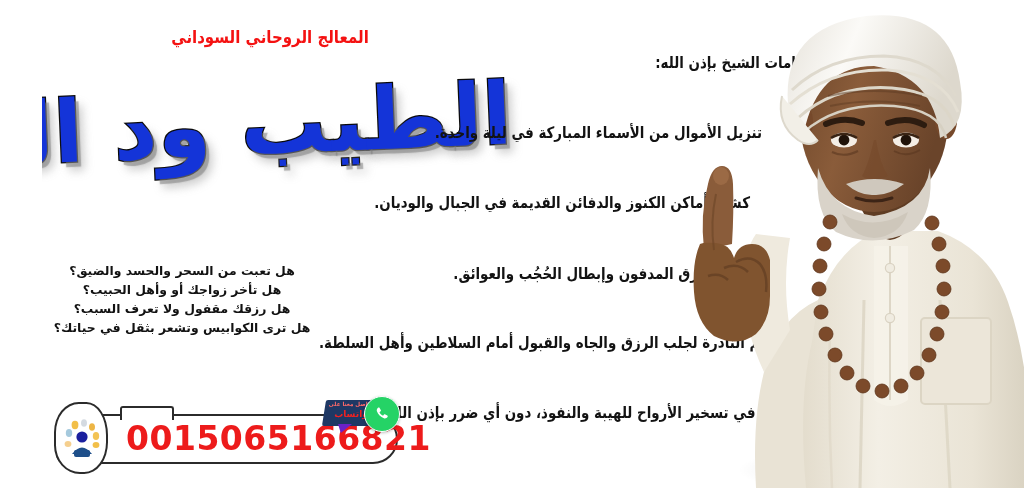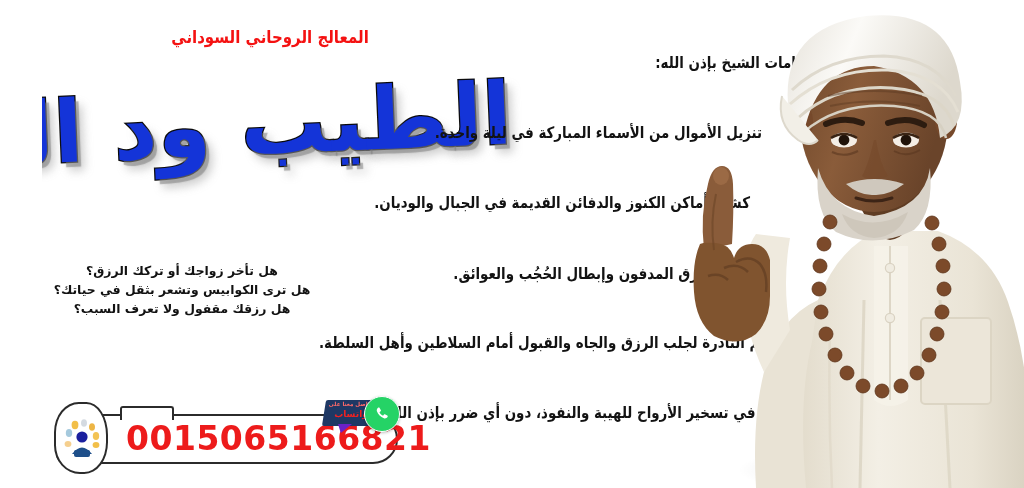--- a/index.html
+++ b/index.html
@@ -215,23 +215,24 @@
 </head>
 <body>
 
 <div id="banner">
 
   <div id="tagline">المعالج الروحاني السوداني</div>
 
   <div id="main-title">الطيب ود النور</div>
 
   <div id="questions">
-    <span class="q">هل تأخر زواجك أو تركك الرزق؟</span>
+    <span class="q">هل تعبت من السحر والحسد والضيق؟</span>
+    <span class="q">هل تأخر زواجك أو وأهل الحبيب؟</span>
+    <span class="q">هل رزقك مقفول ولا تعرف السبب؟</span>
     <span class="q">هل ترى الكوابيس وتشعر بثقل في حياتك؟</span>
-    <span class="q">هل رزقك مقفول ولا تعرف السبب؟</span>
   </div>
 
   <div id="services">
     <div class="svc s0">كرامات الشيخ بإذن الله:</div>
     <div class="svc s1">تنزيل الأموال من الأسماء المباركة في ليلة واحدة.</div>
     <div class="svc s2">كشف أماكن الكنوز والدفائن القديمة في الجبال والوديان.</div>
     <div class="svc s3">استخراج الرزق المدفون وإبطال الحُجُب والعوائق.</div>
     <div class="svc s4">عمل الخواتم النادرة لجلب الرزق والجاه والقبول أمام السلاطين وأهل السلطة.</div>
     <div class="svc s5">مجرب في تسخير الأرواح للهيبة والنفوذ، دون أي ضرر بإذن الله.</div>
   </div>

